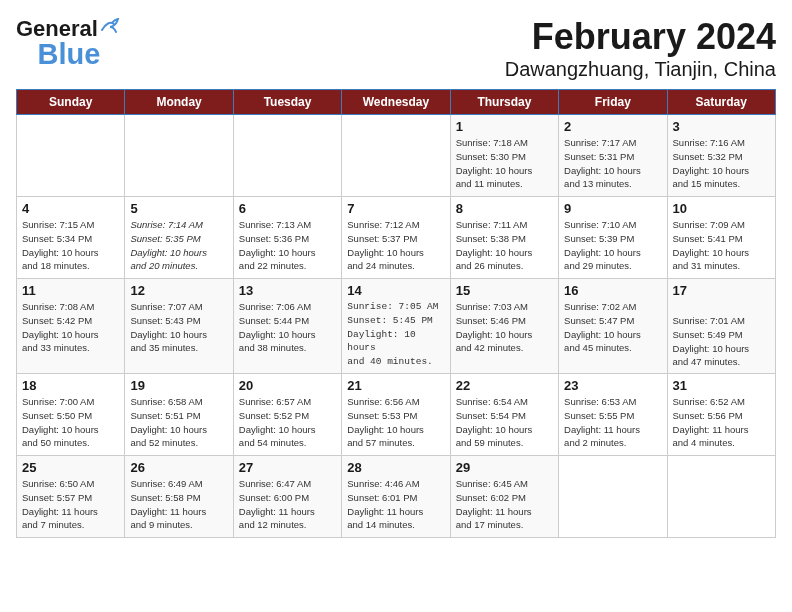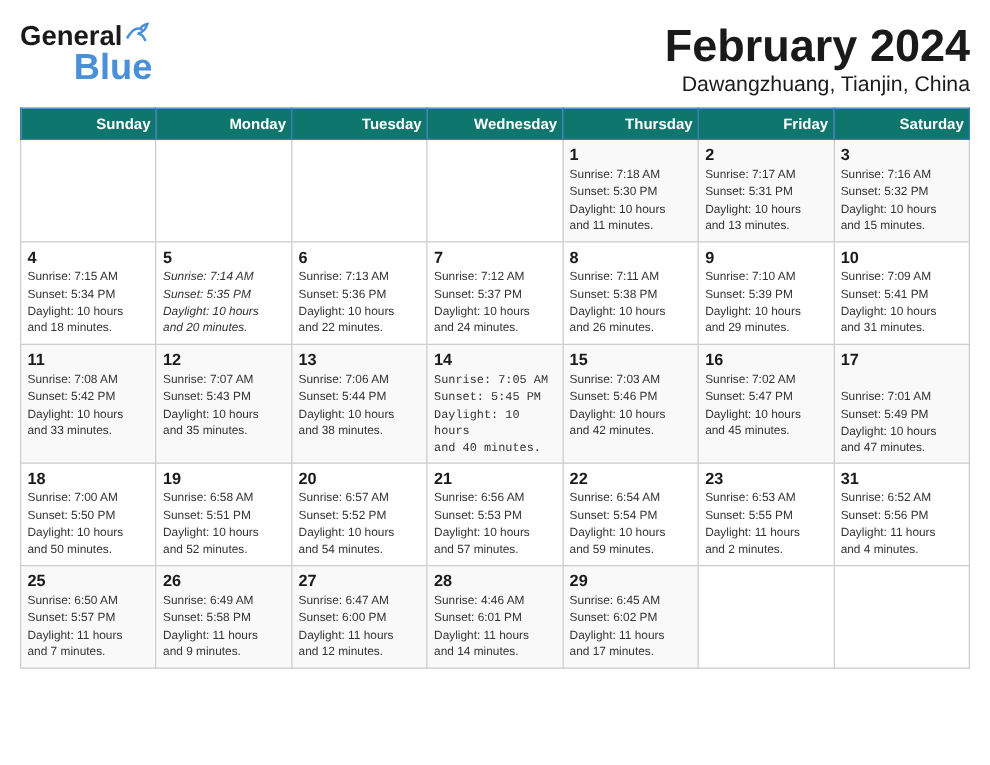--- a/index.html
+++ b/index.html
@@ -12,49 +12,49 @@
     }
     .header {
       display: flex;
       justify-content: space-between;
       align-items: flex-start;
       margin-bottom: 8px;
     }
     .logo {
       display: flex;
       flex-direction: column;
-      align-items: flex-end;
+      align-items: center;
     }
     .logo-line1 { display: flex; align-items: center; }
     .title-block {
       text-align: right;
     }
     .month-title {
       font-size: 36px;
       font-weight: bold;
       color: #1a1a1a;
     }
     .location-title {
-      font-size: 17px;
+      font-size: 20px;
       color: #1a1a1a;
       font-weight: normal;
       text-align: right;
     }
     table {
       width: 100%;
       border-collapse: collapse;
       table-layout: fixed;
     }
     thead tr th {
-      background-color: #0f766e;
+      background-color: #7f1d1d;
       color: #fff;
       font-size: 12px;
       font-weight: bold;
       padding: 5px 4px;
-      text-align: right;
+      text-align: center;
       border: 1px solid #3a7bbf;
     }
     tbody tr td {
       border: 1px solid #ccc;
       vertical-align: top;
       padding: 4px 5px;
       font-size: 10px;
       color: #222;
       height: 82px;
       background: #fff;

